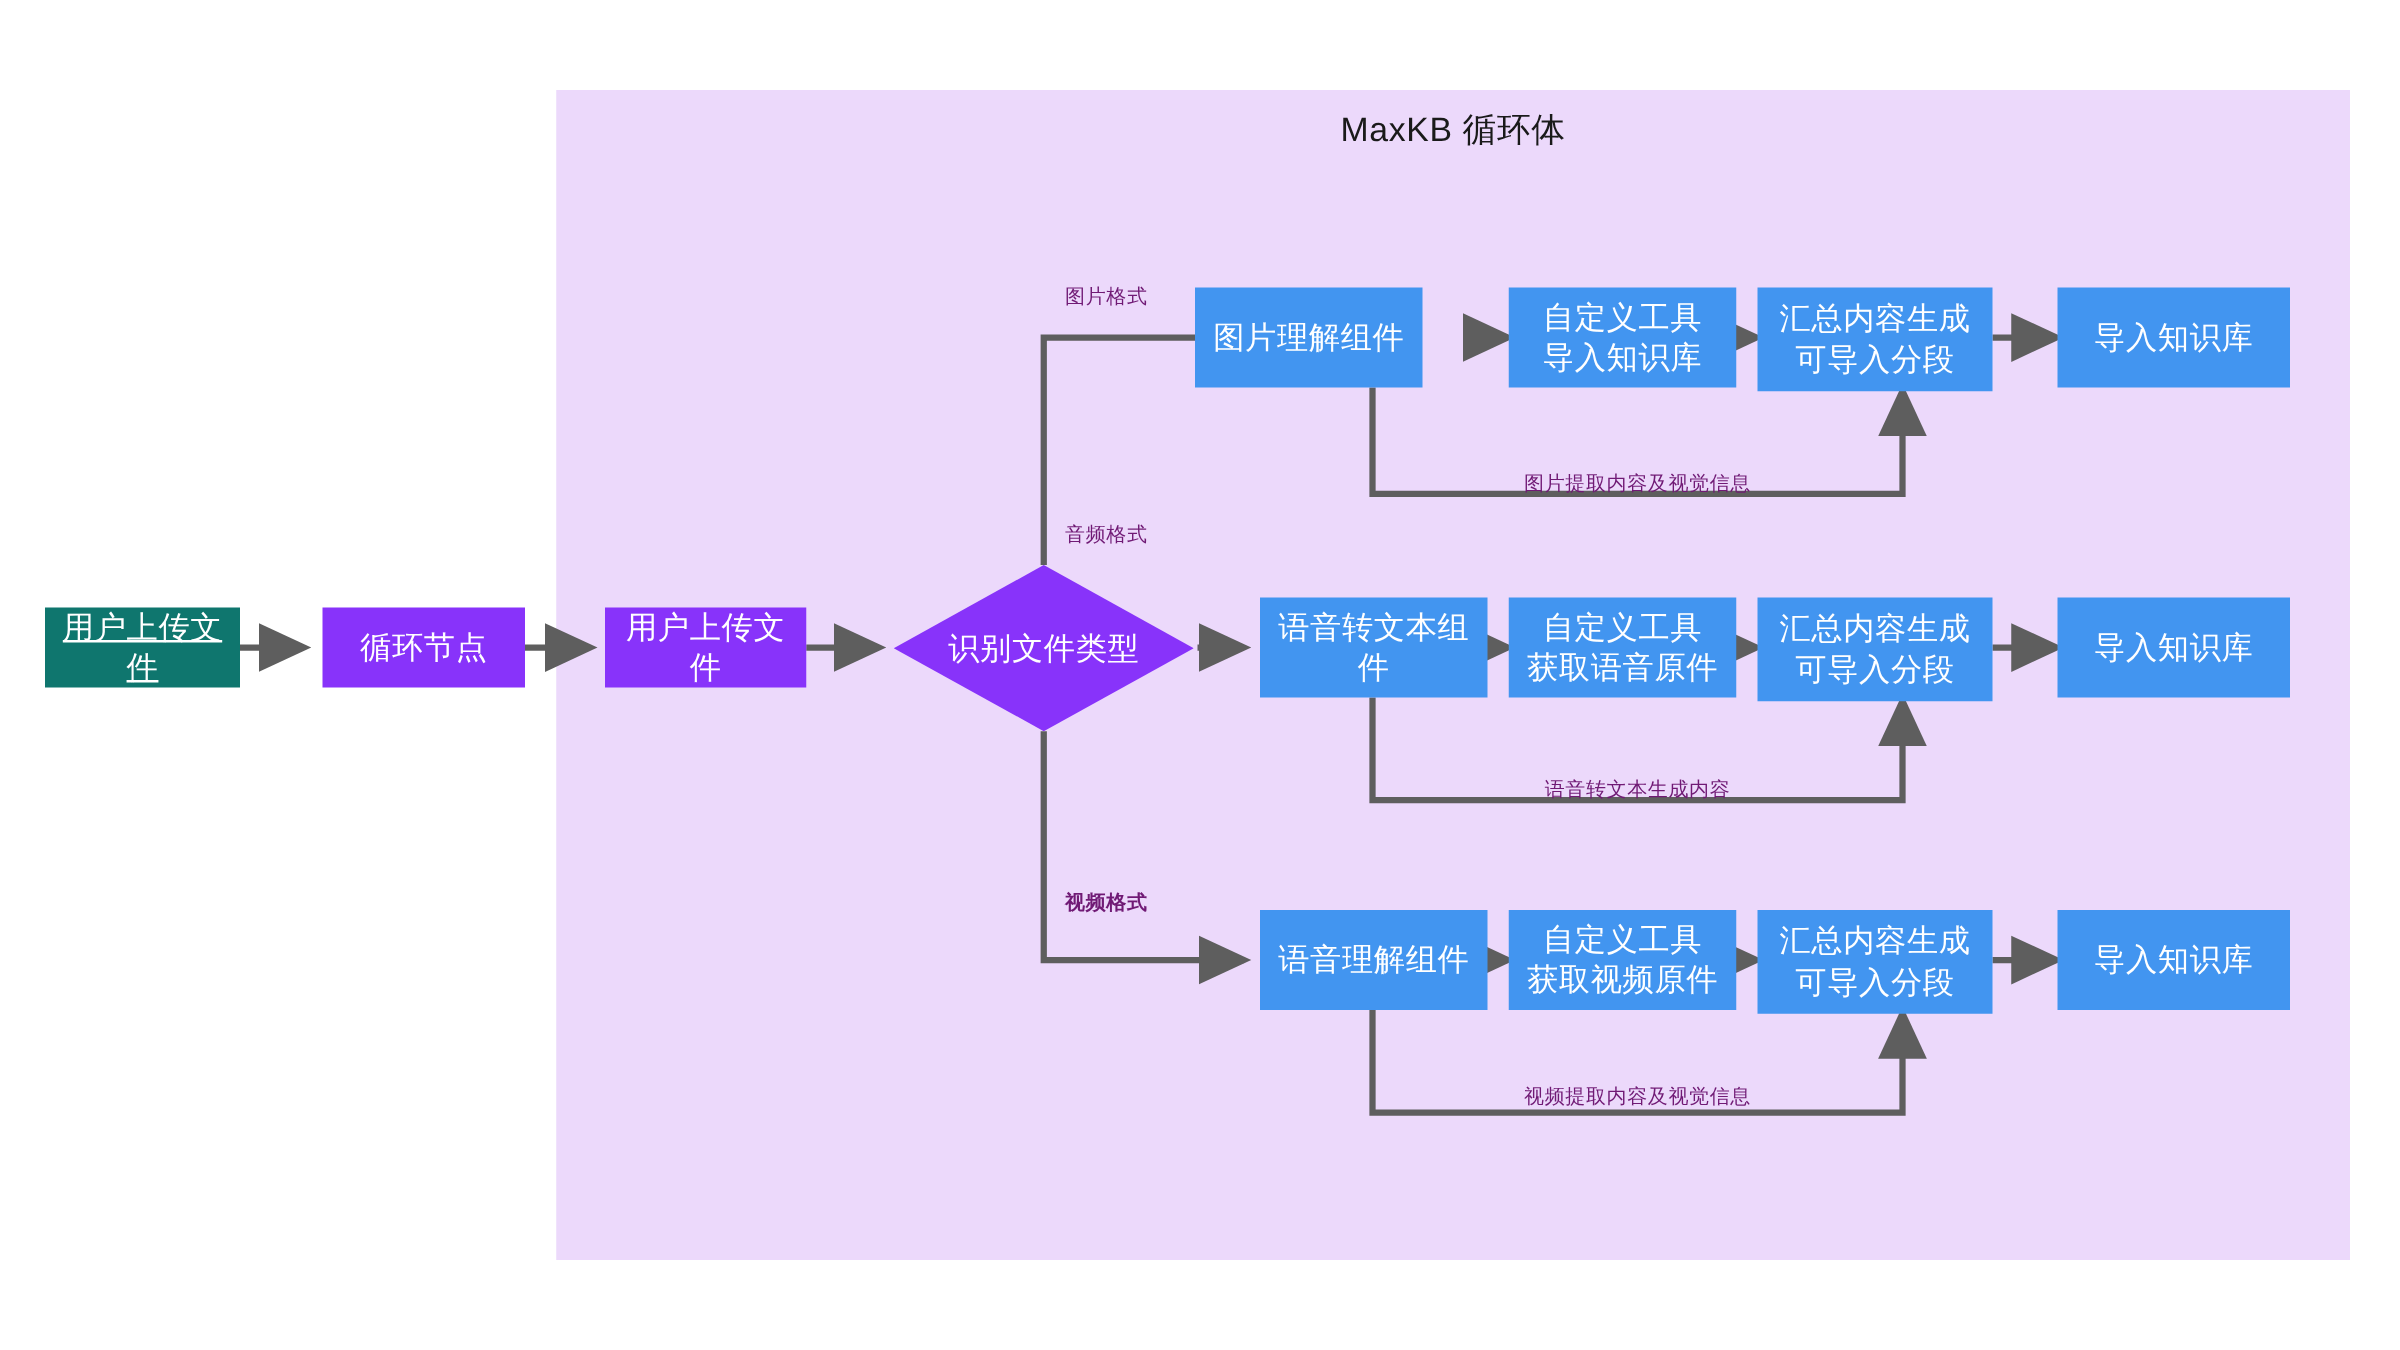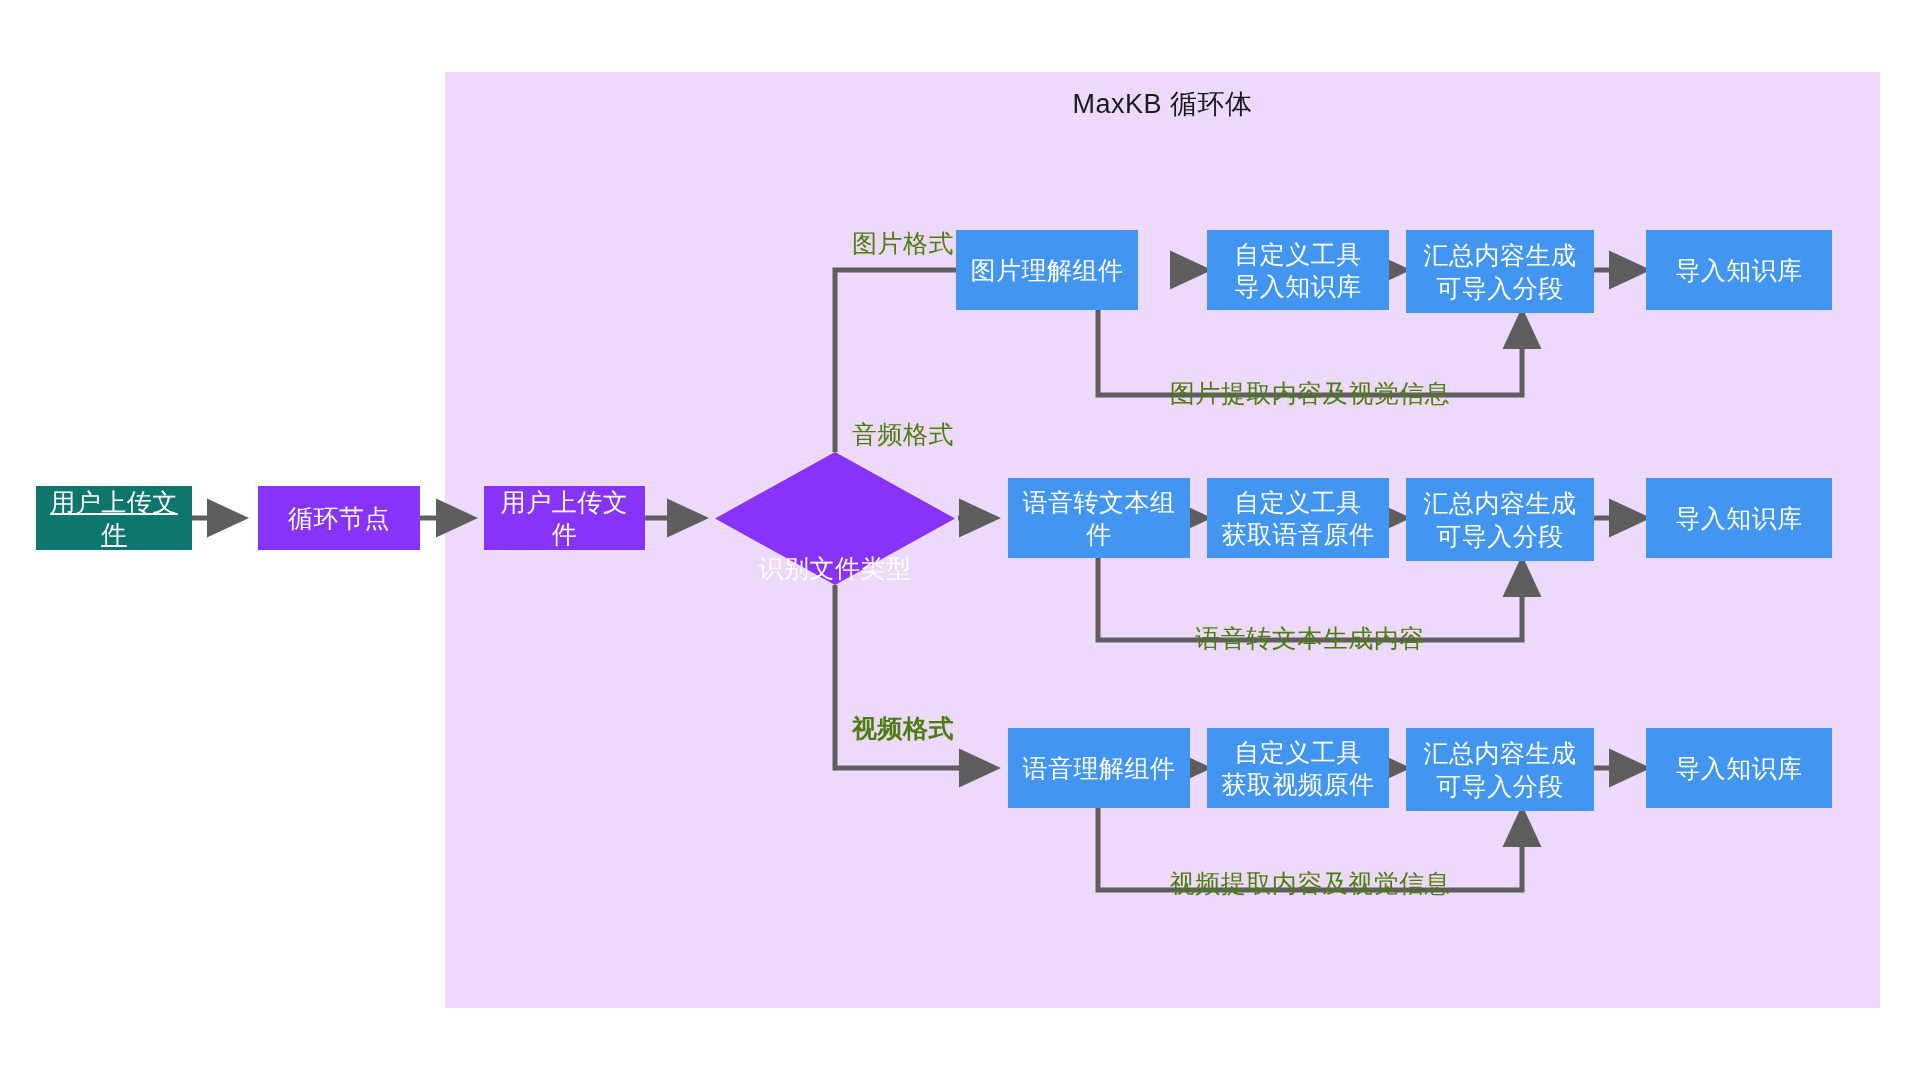--- a/index.html
+++ b/index.html
@@ -58,42 +58,42 @@
     letter-spacing: 0.5px;
   }
   .node.gray { background: #0f766e; text-decoration: underline; }
   .node.purple { background: #8833fa; }
   .node.blue { background: #4295f0; }
   .node .lines { width: 100%; padding: 0 6px; box-sizing: border-box; }
   .node .lines span { display: block; }
   .diamond {
     position: absolute;
     display: flex;
-    align-items: flex-end;
+    align-items: center;
     justify-content: center;
     color: #ffffff;
     font-size: 25px;
     letter-spacing: 0.5px;
   }
   .diamond .dshape {
     position: absolute;
     left: 0; top: 0;
     width: 100%; height: 100%;
     background: #8833fa;
     clip-path: polygon(50% 0%, 100% 50%, 50% 100%, 0% 50%);
   }
   .diamond .dlabel {
     position: relative;
     z-index: 2;
     white-space: nowrap;
   }
   .edge-label {
     position: absolute;
-    font-size: 25px;
-    color: #4d7c0f;
+    font-size: 16px;
+    color: #701a75;
     white-space: nowrap;
     letter-spacing: 0.5px;
   }
   .edge-label.center {
     text-align: center;
     transform: translateX(-50%);
   }
 </style>
 </head>
 <body>

